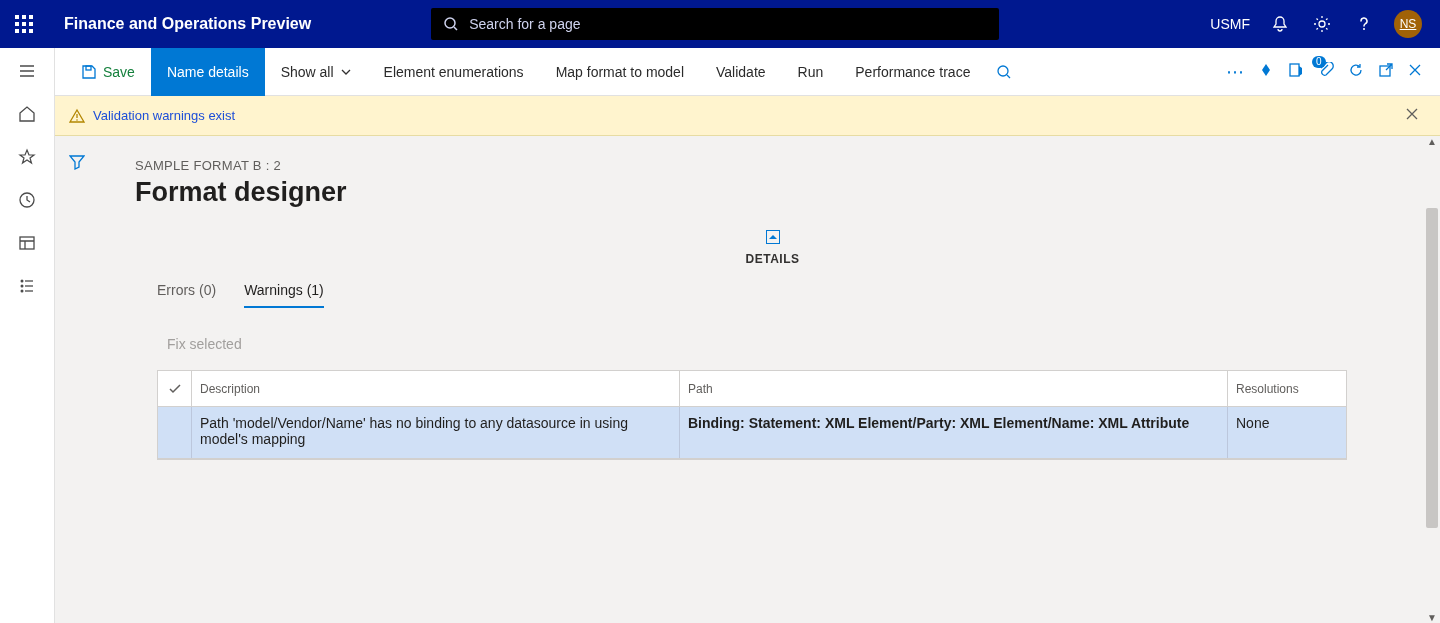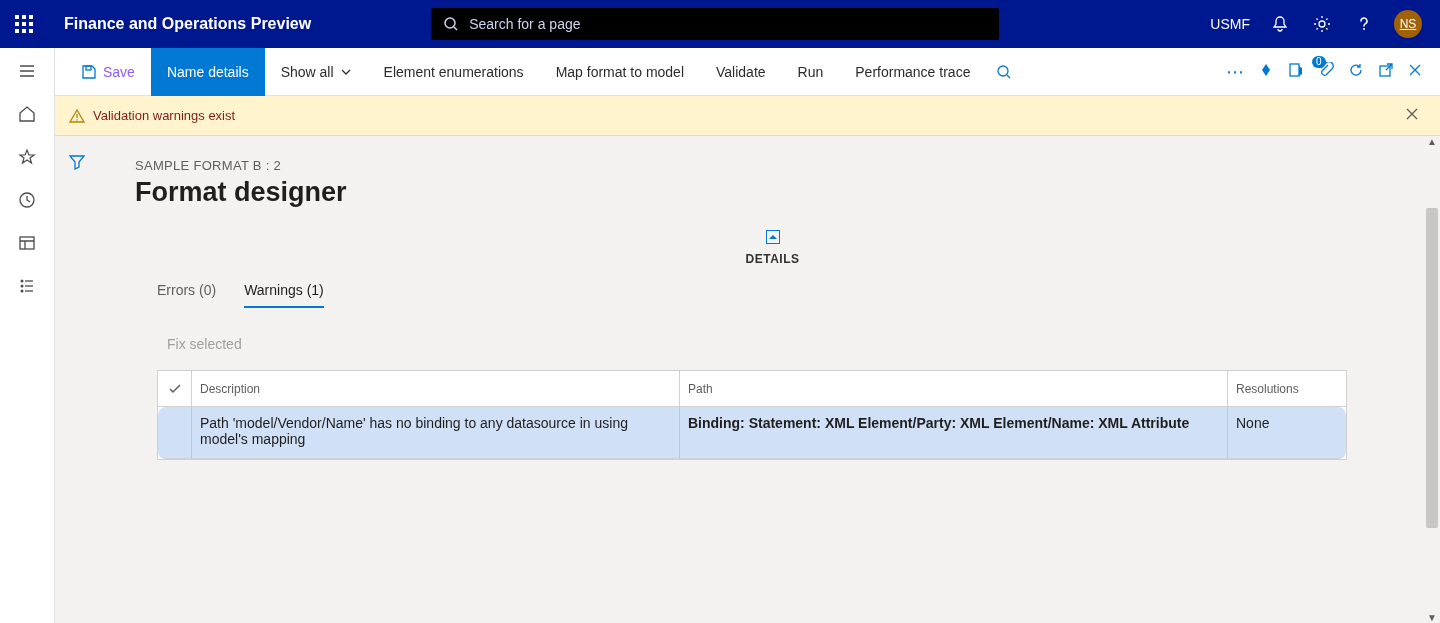--- a/index.html
+++ b/index.html
@@ -11,28 +11,28 @@
 .app-title { font-size: 16px; font-weight: 600; padding-left: 16px; }
 .search-box { margin-left: 120px; width: 568px; height: 32px; background: #000000; border-radius: 2px; display: flex; align-items: center; padding: 0 12px; color: #cfd3ee; }
 .search-box svg { margin-right: 10px; }
 .search-box span { font-size: 14px; }
 .top-right { margin-left: auto; display: flex; align-items: center; gap: 18px; padding-right: 18px; }
 .company { font-size: 14px; }
 .icon-btn { color: #fff; cursor: pointer; display: flex; align-items: center; justify-content: center; width: 24px; height: 24px; }
 .avatar { width: 28px; height: 28px; border-radius: 50%; background: #a16207; color: #fff; display: flex; align-items: center; justify-content: center; font-size: 12px; text-decoration: underline; }
 .cmd-row { position: absolute; top: 48px; left: 55px; right: 0; height: 48px; background: #fff; border-bottom: 1px solid #e1e1e1; display: flex; align-items: center; padding-left: 10px; }
 .cmd-btn { height: 48px; padding: 0 16px; display: flex; align-items: center; gap: 6px; color: #2b2b2b; cursor: pointer; font-size: 14px; }
-.cmd-btn.save { color: #8b5cf6; }
+.cmd-btn.save { color: #15803d; }
 .cmd-btn.active { background: #0078d4; color: #fff; }
 .cmd-right { margin-left: auto; display: flex; align-items: center; gap: 14px; padding-right: 18px; color: #0078d4; }
 .cmd-right .ric { position: relative; cursor: pointer; }
 .badge { position: absolute; top: -6px; left: -6px; background: #0078d4; color: #fff; border-radius: 8px; font-size: 10px; padding: 0 4px; line-height: 12px; }
 .left-rail { position: absolute; top: 48px; left: 0; width: 55px; height: 575px; background: #fff; border-right: 1px solid #e1e1e1; display: flex; flex-direction: column; align-items: center; gap: 22px; padding-top: 14px; }
 .left-rail .rail-icn { color: #555; cursor: pointer; }
-.notif-bar { position: absolute; top: 96px; left: 55px; right: 0; height: 40px; background: #fff4ce; border-bottom: 1px solid #e7dca3; display: flex; align-items: center; padding: 0 14px; font-size: 13px; color: #7f1d1d; }
+.notif-bar { position: absolute; top: 96px; left: 55px; right: 0; height: 40px; background: #fff4ce; border-bottom: 1px solid #e7dca3; display: flex; align-items: center; padding: 0 14px; font-size: 13px; color: #1d4ed8; }
 .notif-bar svg { margin-right: 8px; }
 .notif-close { margin-left: auto; cursor: pointer; color: #605e5c; }
 .content { position: absolute; top: 136px; left: 55px; right: 0; bottom: 0; background: #f3f2f1; display: flex; }
 .filter-col { width: 44px; display: flex; justify-content: center; padding-top: 18px; }
 .filter-icn { color: #0078d4; cursor: pointer; }
 .main { flex: 1; padding: 22px 30px 0 36px; position: relative; }
 .breadcrumb { font-size: 13px; color: #605e5c; letter-spacing: .3px; }
 .page-title { font-size: 27px; font-weight: 600; margin-top: 4px; color: #201f1e; }
 .details-hdr { display: flex; align-items: center; gap: 8px; margin-top: 22px; font-size: 12px; font-weight: 600; letter-spacing: .5px; flex-direction: column; }
 .details-toggle { width: 14px; height: 14px; border: 1px solid #0078d4; display: flex; align-items: center; justify-content: center; cursor: pointer; }
@@ -41,21 +41,21 @@
 .tab { font-size: 14px; color: #605e5c; padding-bottom: 8px; cursor: pointer; }
 .tab.active { color: #201f1e; border-bottom: 2px solid #0078d4; }
 .fix-row { margin-top: 28px; margin-left: 32px; font-size: 14px; color: #a19f9d; }
 .grid { margin-top: 18px; margin-left: 22px; width: 1190px; border: 1px solid #d2d0ce; background: #fff; }
 .grid-head { display: flex; height: 36px; align-items: stretch; border-bottom: 1px solid #d2d0ce; font-size: 12px; color: #605e5c; }
 .gh-check { width: 34px; border-right: 1px solid #d2d0ce; display: flex; align-items: center; justify-content: center; }
 .gh-col { border-right: 1px solid #d2d0ce; display: flex; align-items: center; padding: 0 8px; }
 .gh-desc { width: 488px; }
 .gh-path { width: 548px; }
 .gh-res { flex: 1; border-right: none; }
-.grid-row { display: flex; background: #d0e0f6; border-bottom: 1px solid #d2d0ce; min-height: 52px; border-radius: 8px; }
+.grid-row { display: flex; background: #d0e0f6; border-bottom: 1px solid #d2d0ce; min-height: 52px; }
 .gr-check { width: 34px; border-right: 1px solid #bcc7dc; }
 .gr-cell { border-right: 1px solid #bcc7dc; padding: 8px 8px; font-size: 14px; color: #201f1e; }
 .gr-desc { width: 488px; }
 .gr-path { width: 548px; font-weight: bold; }
 .gr-res { flex: 1; border-right: none; }
 .scroll-track { position: absolute; right: 0; top: 0; width: 16px; height: 100%; background: #f3f2f1; }
 .scroll-thumb { position: absolute; right: 2px; top: 72px; width: 12px; height: 320px; background: #c8c6c4; border-radius: 2px; }
 .scroll-arrow { position: absolute; right: 2px; width: 12px; text-align: center; font-size: 10px; color: #605e5c; }
 </style>
 </head>

